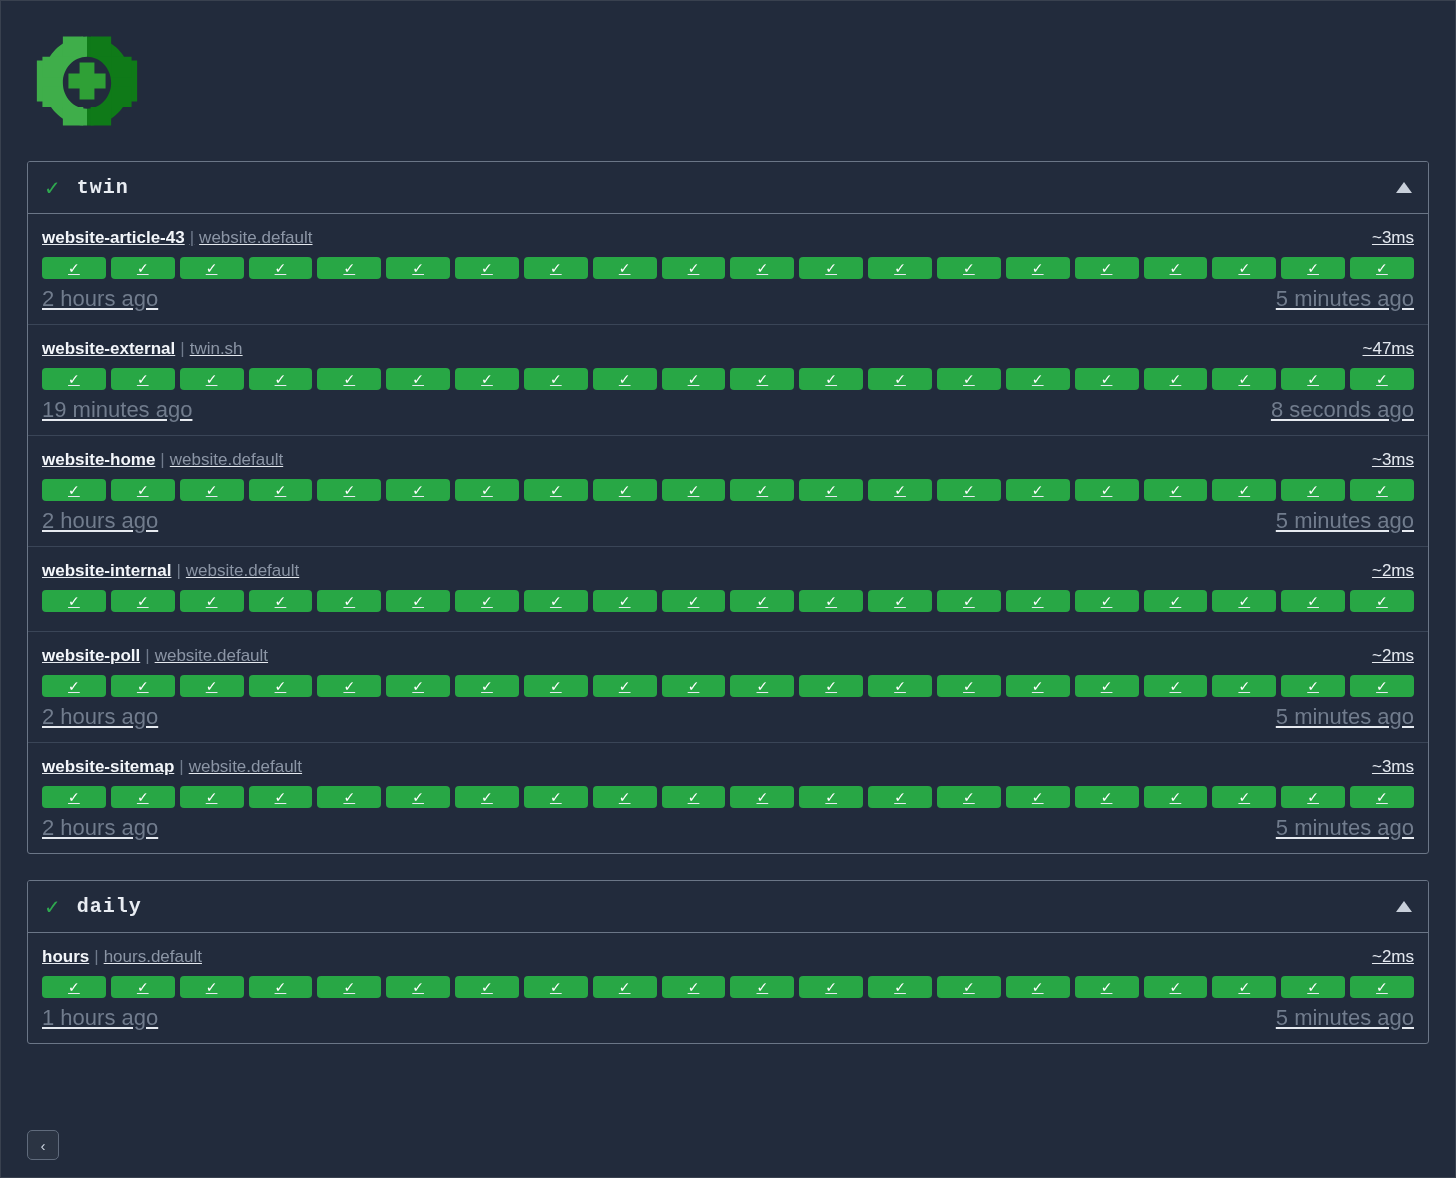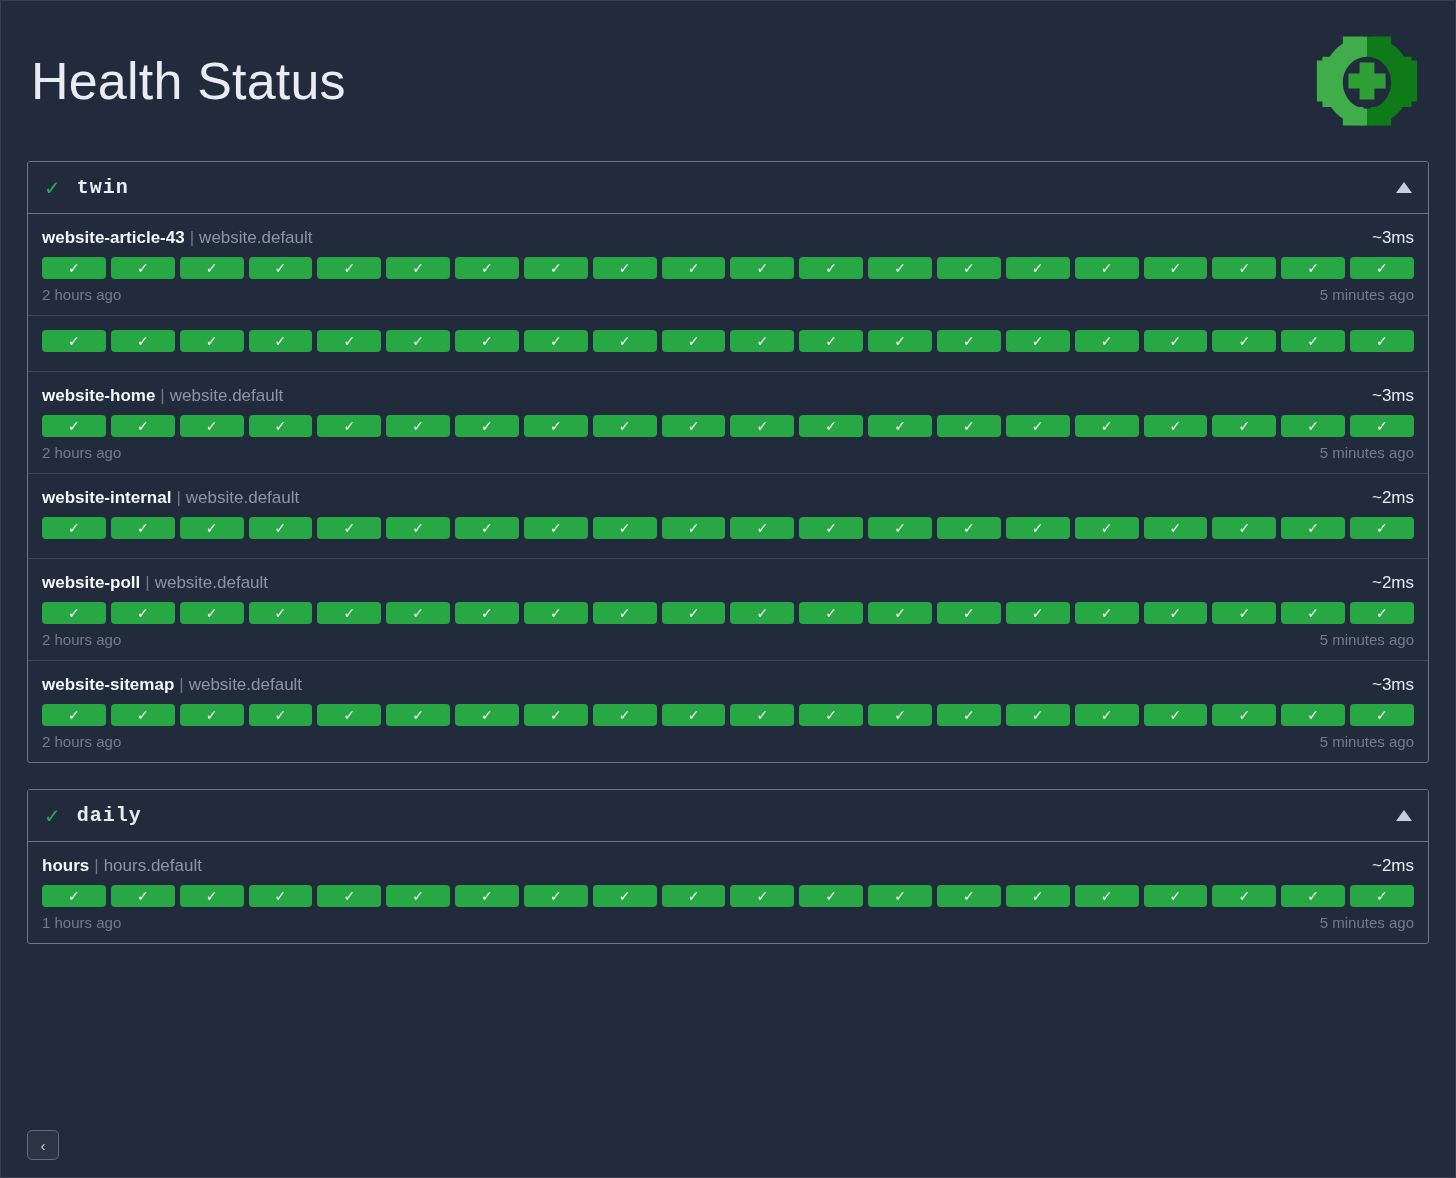--- a/index.html
+++ b/index.html
@@ -90,20 +90,21 @@
     border-left: 8px solid transparent;
     border-right: 8px solid transparent;
     border-bottom: 11px solid #c8cfda;
     cursor: pointer;
   }
 
   
   .service-row {
     padding: 14px 14px 12px 14px;
     border-bottom: 1px solid #3a4557;
+    text-decoration: underline;
   }
   .service-row:last-child { border-bottom: none; }
 
   .service-top {
     display: flex;
     align-items: baseline;
     justify-content: space-between;
     margin-bottom: 9px;
   }
 
@@ -156,21 +157,21 @@
   .bar-check {
     color: #ffffff;
     font-size: 14px;
     line-height: 1;
     font-family: "DejaVu Sans", sans-serif;
   }
 
   .service-times {
     display: flex;
     justify-content: space-between;
-    font-size: 15px;
+    font-size: 22px;
     color: #717c8d;
   }
 
   
   .footer {
     position: absolute;
     left: 26px;
     bottom: 17px;
   }
 
@@ -188,21 +189,20 @@
     cursor: pointer;
     font-family: "Liberation Sans", sans-serif;
   }
 </style>
 </head>
 <body>
 
 <div class="page">
 
   <div class="header">
-    <div class="page-title">Health Status</div>
     <svg class="logo" viewBox="0 0 120 112">
       <path fill="#3fae4a" d="M60 8 C40 8 24 20 18 34 L6 34 L6 56 L6 78 L18 78 C24 92 40 104 60 104 L60 86 C46 86 34 74 34 58 C34 42 46 30 60 30 Z"></path>
       <path fill="#3fae4a" d="M34 8 L56 8 L56 30 L34 30 Z M12 30 L34 30 L34 52 L12 52 Z M12 62 L34 62 L34 84 L12 84 Z M34 84 L56 84 L56 104 L34 104 Z"></path>
       <path fill="#0f7a18" d="M60 8 C80 8 96 20 102 34 L114 34 L114 56 L114 78 L102 78 C96 92 80 104 60 104 L60 86 C74 86 86 74 86 58 C86 42 74 30 60 30 Z"></path>
       <path fill="#0f7a18" d="M64 8 L86 8 L86 30 L64 30 Z M86 30 L108 30 L108 52 L86 52 Z M86 62 L108 62 L108 84 L86 84 Z M64 84 L86 84 L86 104 L64 104 Z"></path>
       <path fill="#2fa036" d="M52 36 L68 36 L68 48 L80 48 L80 64 L68 64 L68 76 L52 76 L52 64 L40 64 L40 48 L52 48 Z"></path>
     </svg>
   </div>
 
   <div id="groups-container">
@@ -278,20 +278,24 @@
             <div class="bar" style="background: rgb(40, 167, 69);">
               <span class="bar-check">✓</span>
             </div>
           </div>
           <div class="service-times">
             <span>2 hours ago</span>
             <span>5 minutes ago</span>
           </div>
         </div>
         <div class="service-row">
+          <div class="service-top">
+            <div class="service-id"><span class="service-name">website-external</span><span class="service-sep">|</span><span class="service-ns">twin.sh</span></div>
+            <div class="service-latency">~47ms</div>
+          </div>
           <div class="bars">
             <div class="bar" style="background: rgb(40, 167, 69);">
               <span class="bar-check">✓</span>
             </div>
             <div class="bar" style="background: rgb(40, 167, 69);">
               <span class="bar-check">✓</span>
             </div>
             <div class="bar" style="background: rgb(40, 167, 69);">
               <span class="bar-check">✓</span>
             </div>
@@ -339,20 +343,24 @@
             </div>
             <div class="bar" style="background: rgb(40, 167, 69);">
               <span class="bar-check">✓</span>
             </div>
             <div class="bar" style="background: rgb(40, 167, 69);">
               <span class="bar-check">✓</span>
             </div>
             <div class="bar" style="background: rgb(40, 167, 69);">
               <span class="bar-check">✓</span>
             </div>
+          </div>
+          <div class="service-times">
+            <span>19 minutes ago</span>
+            <span>8 seconds ago</span>
           </div>
         </div>
         <div class="service-row">
           <div class="service-top">
             <div class="service-id"><span class="service-name">website-home</span><span class="service-sep">|</span><span class="service-ns">website.default</span></div>
             <div class="service-latency">~3ms</div>
           </div>
           <div class="bars">
             <div class="bar" style="background: rgb(40, 167, 69);">
               <span class="bar-check">✓</span>

